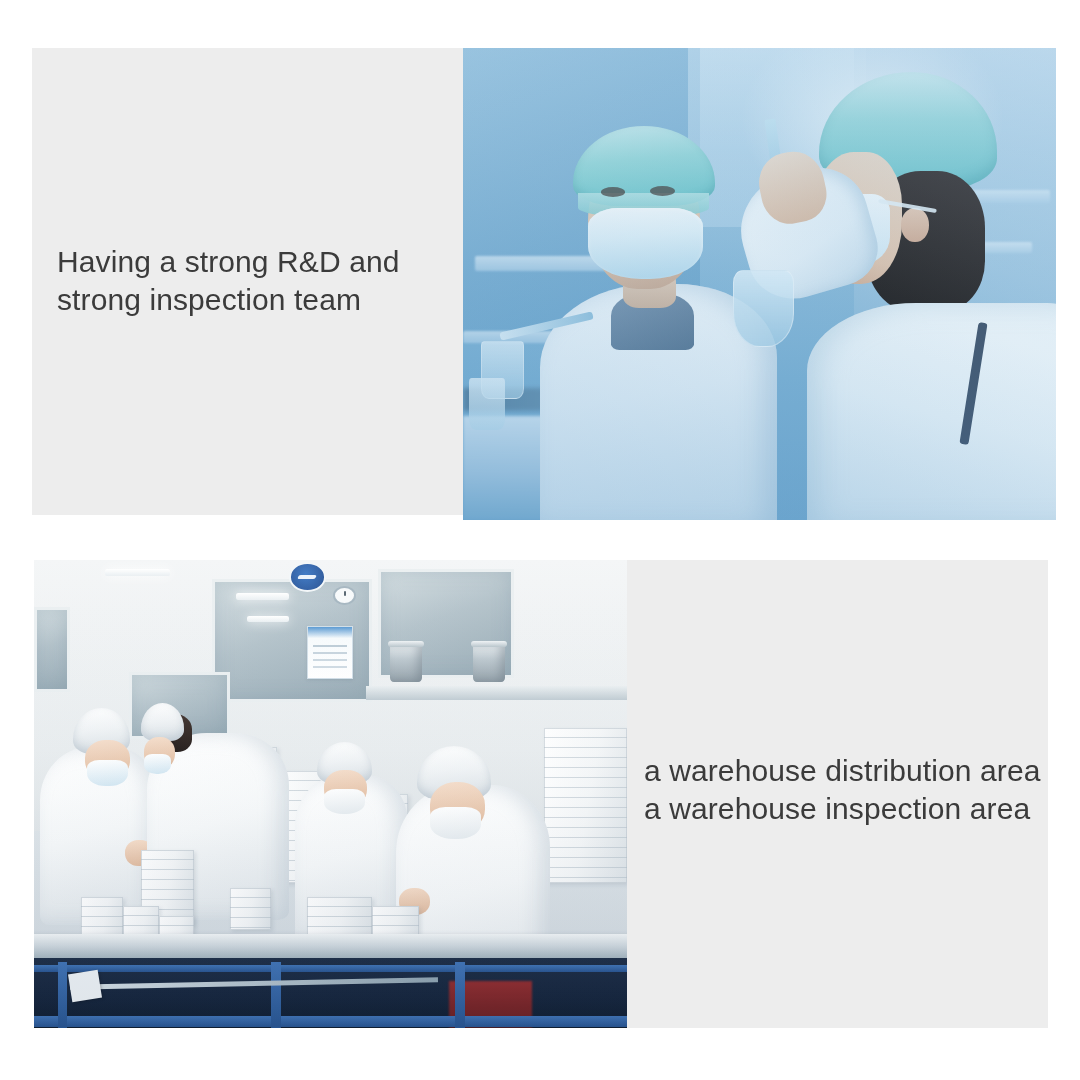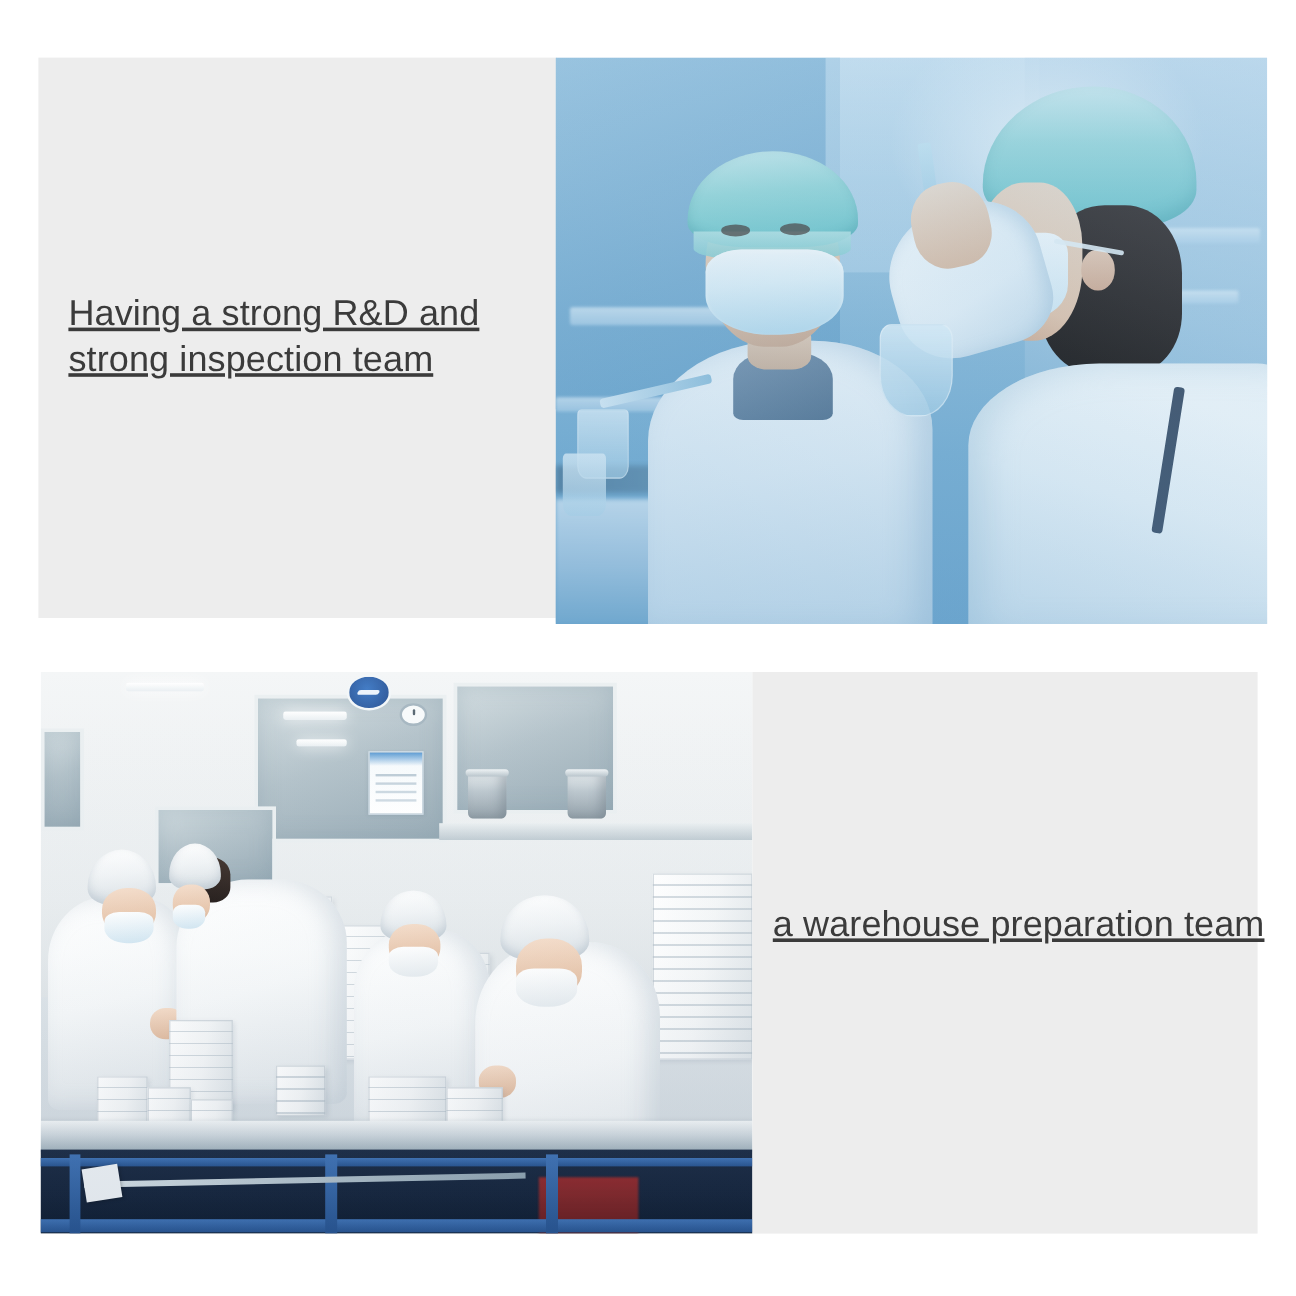--- a/index.html
+++ b/index.html
@@ -29,21 +29,21 @@
   }
   .caption {
     position: absolute;
     color: #3b3b3b;
     font-size: 30px;
     line-height: 1.28;
     font-weight: 400;
     letter-spacing: 0.1px;
     white-space: nowrap;
   }
-  .caption .line { display: block; text-decoration: underline; }
+  .caption .line { display: block; }
 
   
   #top-panel   { left: 32px;  top: 48px;  width: 432px; height: 467px; }
   #top-photo   { left: 463px; top: 48px;  width: 593px; height: 472px; }
   #top-caption { left: 57px;  top: 243px; }
 
   
   #bottom-photo   { left: 34px;  top: 560px; width: 593px; height: 468px; }
   #bottom-panel   { left: 627px; top: 560px; width: 421px; height: 468px; }
   #bottom-caption { left: 644px; top: 752px; }
@@ -592,14 +592,15 @@
     <div class="wh-rail"></div>
     <div class="wh-paper"></div>
 
     <div class="wh-tint"></div>
   </div>
 </div>
 
 <div class="panel" id="bottom-panel"></div>
 
 <div class="caption" id="bottom-caption">
-  <span class="line">a warehouse preparation team</span>
+  <span class="line">a warehouse distribution area</span>
+  <span class="line">a warehouse inspection area</span>
 </div>
 
 </body></html>

